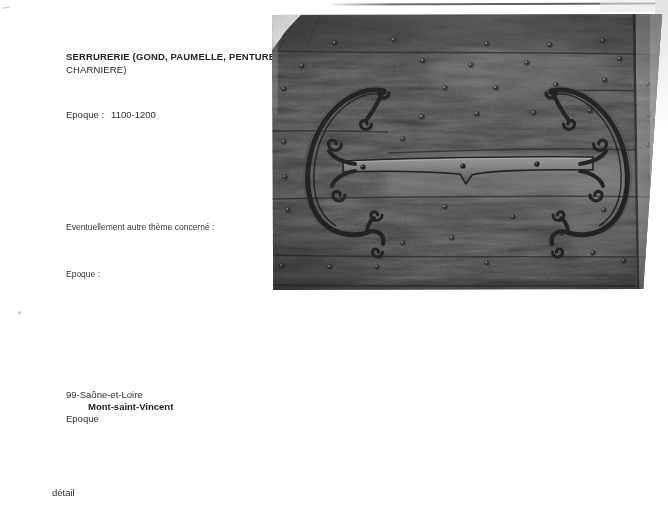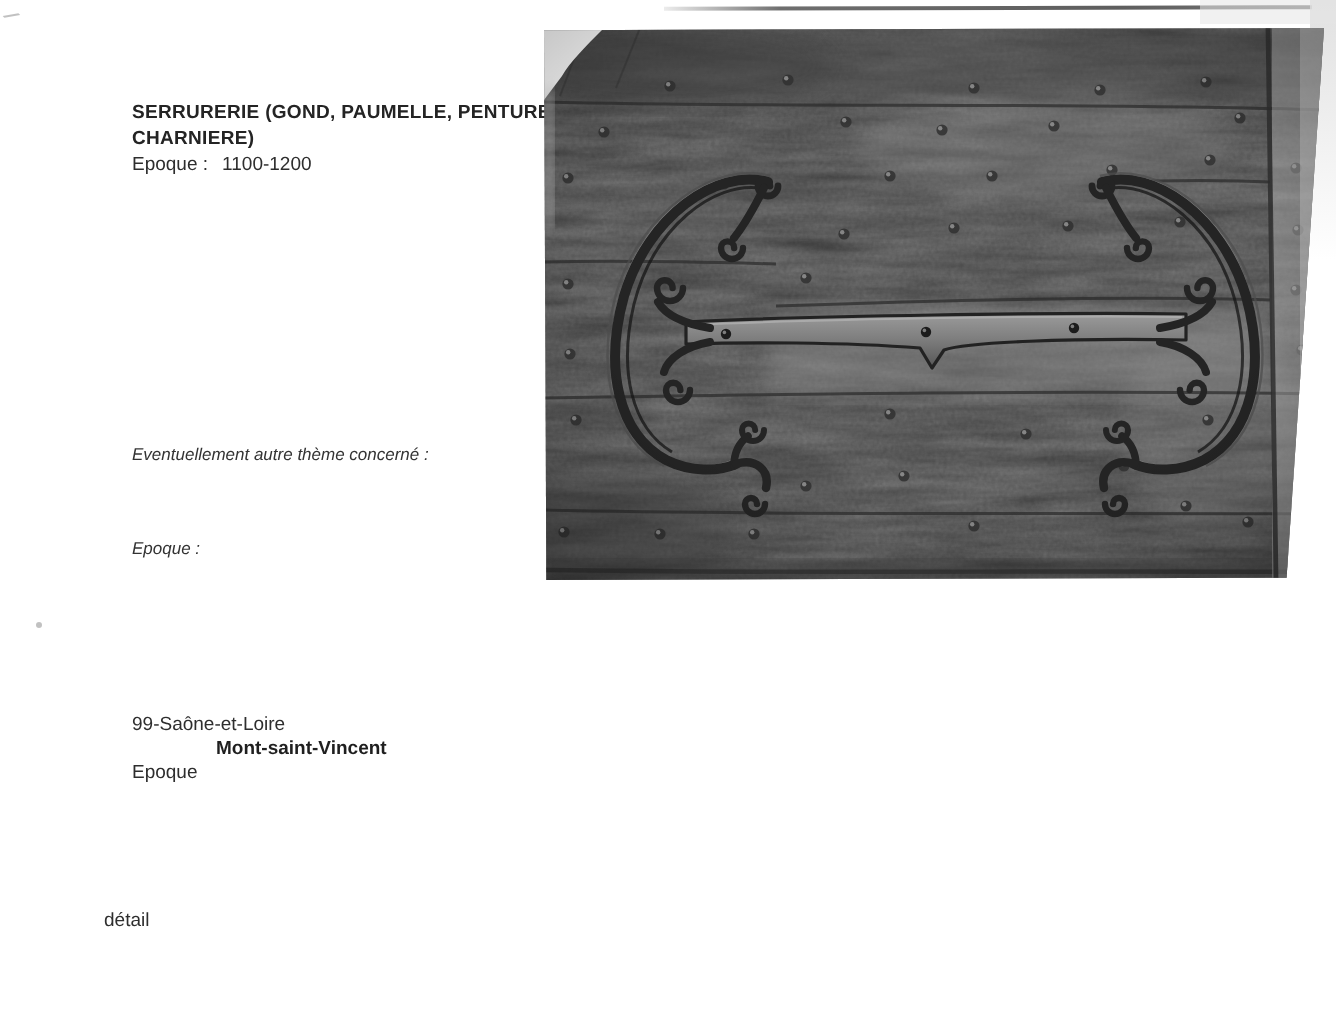--- a/index.html
+++ b/index.html
@@ -1,31 +1,31 @@
 <!DOCTYPE html>
 <html style="--wood: #6e6e6e; --iron: #242424; --highlight: #8d8d8d; --nail: #303030; --seam: #2b2b2b;"><head>
 <meta charset="utf-8">
 <style>
   html,body{margin:0;padding:0;background:#ffffff;}
   #page{
     position:relative;width:668px;height:512px;background:#ffffff;
     font-family:"Liberation Sans","DejaVu Sans",sans-serif;color:#262626;overflow:hidden;
   }
   .t{position:absolute;white-space:nowrap;}
-  .sz{font-size:9.5px;line-height:12px;}
+  .sz{font-size:9.5px;line-height:12px;margin-top:32px;}
   .b{font-weight:bold;}
-  .it{font-style:italic;font-size:8.5px;color:#333;}
+  .it{font-size:8.5px;color:#333;}
   #title-l1{left:66px;top:51px;font-size:9.5px;font-weight:bold;letter-spacing:.15px;color:#242424;}
-  #title-l2{left:66px;top:64px;font-size:9.5px;font-weight:bold;letter-spacing:.15px;color:#242424;text-align:right;}
+  #title-l2{left:66px;top:64px;font-size:9.5px;font-weight:normal;letter-spacing:.15px;color:#242424;text-align:right;}
   #epoque-top{left:66px;top:77px;color:#2e2e2e;}
   #epoque-top .val{margin-left:7px;}
   #theme-line{left:66px;top:222px;}
   #epoque-mid{left:66px;top:269px;}
   #loc-dept{left:66px;top:357px;color:#2e2e2e;}
-  #loc-commune{left:80px;top:369px;color:#1f1f1f;padding-left:28px;}
+  #loc-commune{left:60px;top:369px;color:#1f1f1f;padding-left:28px;}
   #loc-building{left:66px;top:381px;color:#2e2e2e;}
   #subject-line{left:66px;top:424px;color:#2e2e2e;}
   #detail-line{left:52px;top:455px;color:#2e2e2e;}
   #credit-line{left:355px;top:449px;color:#2a2a2a;}
   #photo{
     position:absolute;left:272px;top:14px;width:390px;height:276px;
     clip-path:polygon(0 0.4%,100% 0,95.2% 99.6%,0.3% 100%);
   }
   #photo svg{display:block;}
   #top-scan-line{

